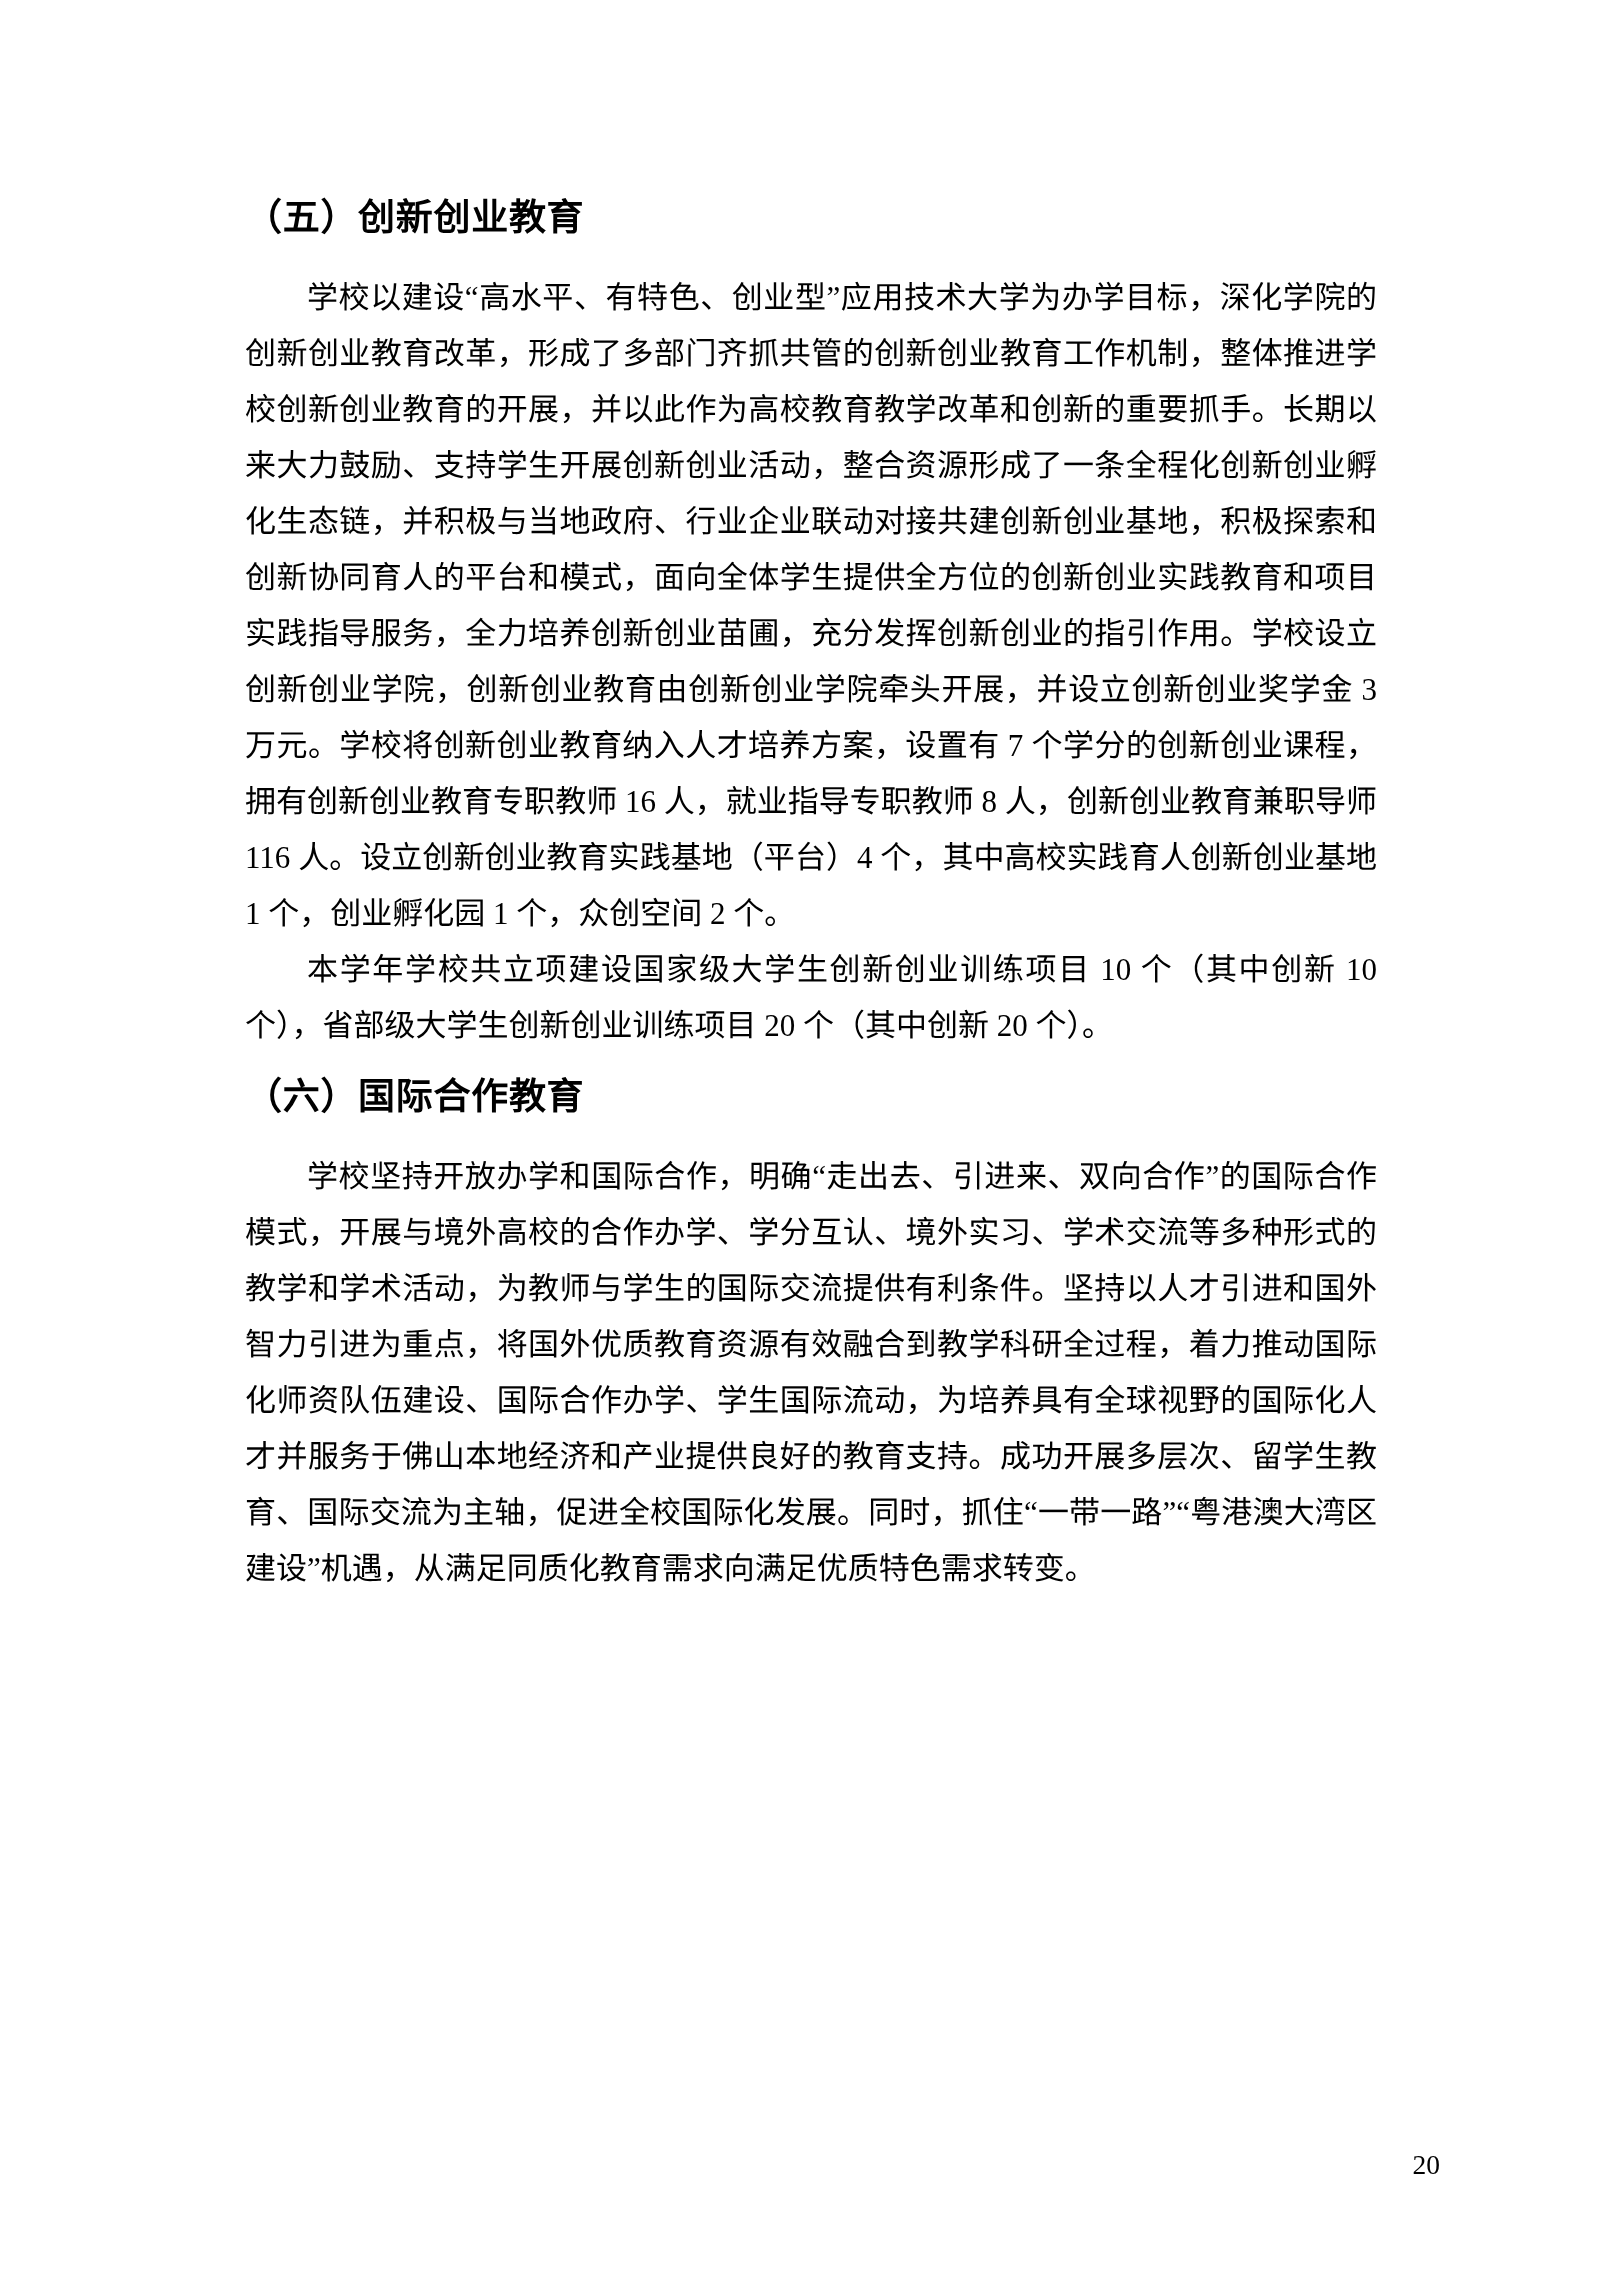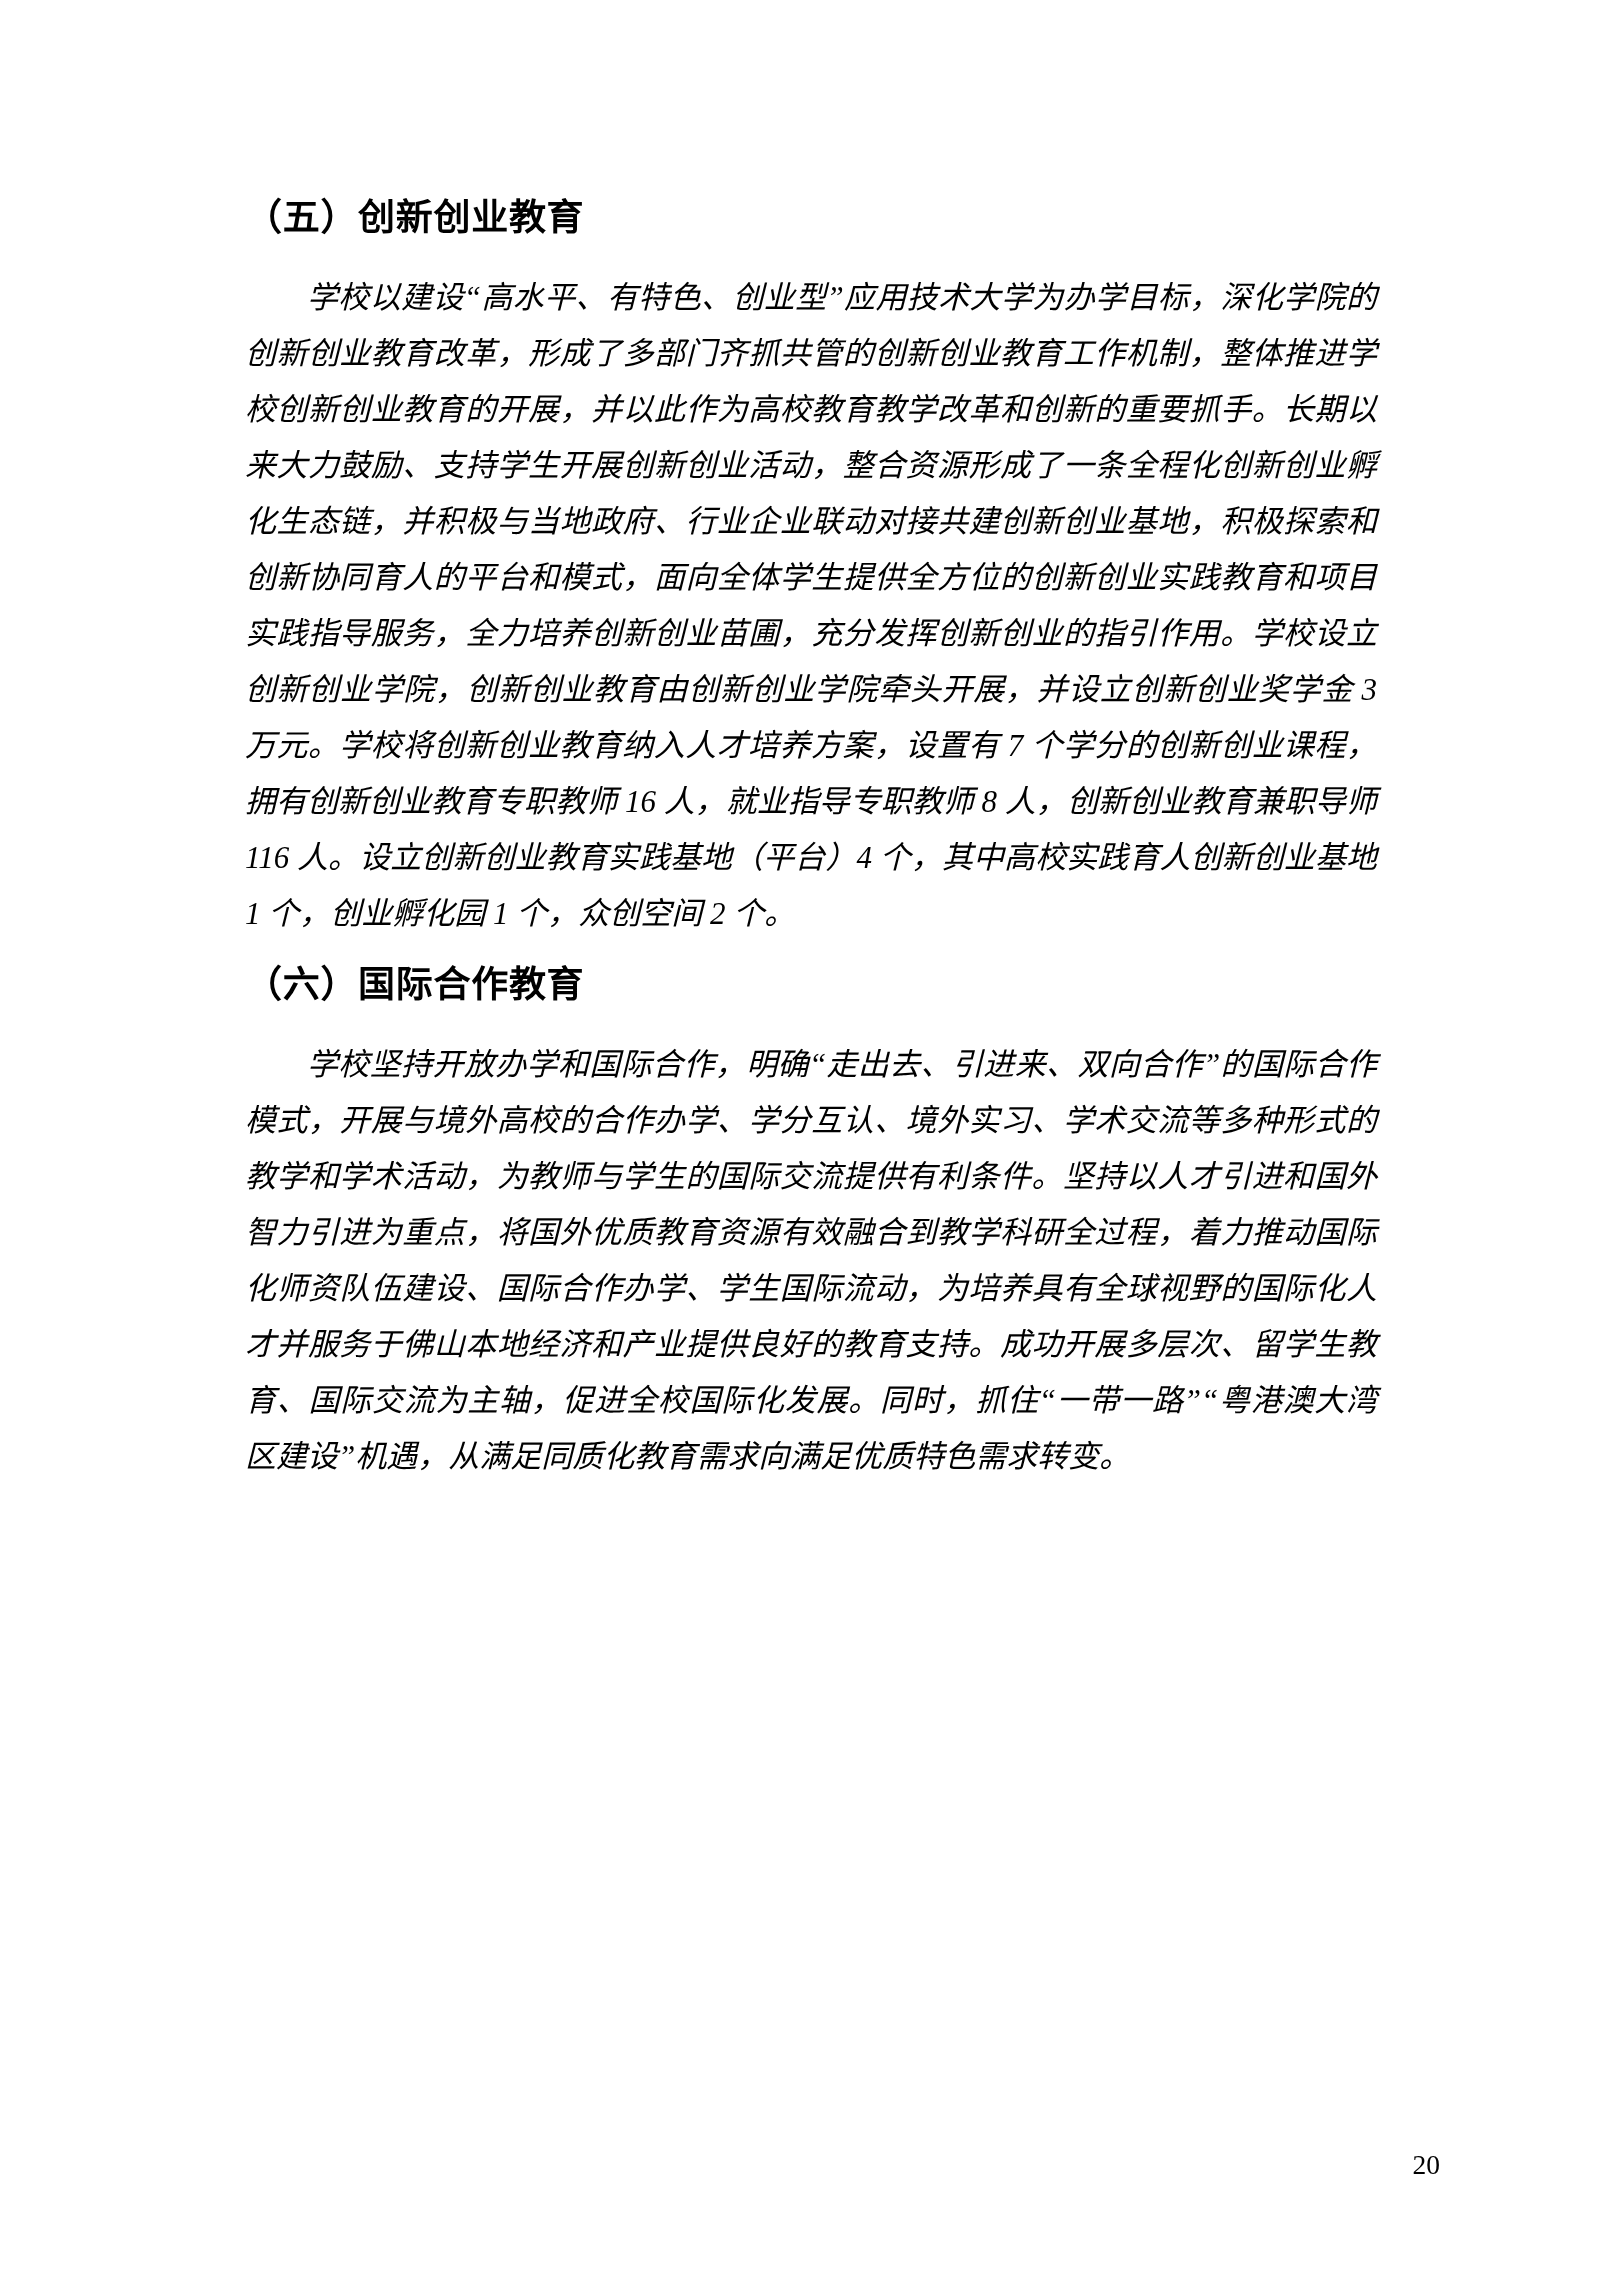--- a/index.html
+++ b/index.html
@@ -33,21 +33,20 @@
   .section-heading.not-first {
     margin-top: 19.6px;
   }
   .body-paragraph {
     font-size: 31px;
     line-height: 56px;
     margin: 0;
     text-align: justify;
     text-indent: 62px;
     word-break: break-all;
-    font-style: italic;
   }
   .page-footer {
     position: absolute;
     top: 2148px;
     left: 0;
     width: 100%;
     text-align: right;
     font-size: 27.5px;
     line-height: 33px;
     font-family: "Liberation Serif", "DejaVu Serif", serif;
@@ -56,20 +55,21 @@
 </head>
 <body>
 
 <div class="page">
   <div class="content">
 
     <h2 class="section-heading">（五）创新创业教育</h2>
 
     <p class="body-paragraph">学校以建设“高水平、有特色、创业型”应用技术大学为办学目标，深化学院的创新创业教育改革，形成了多部门齐抓共管的创新创业教育工作机制，整体推进学校创新创业教育的开展，并以此作为高校教育教学改革和创新的重要抓手。长期以来大力鼓励、支持学生开展创新创业活动，整合资源形成了一条全程化创新创业孵化生态链，并积极与当地政府、行业企业联动对接共建创新创业基地，积极探索和创新协同育人的平台和模式，面向全体学生提供全方位的创新创业实践教育和项目实践指导服务，全力培养创新创业苗圃，充分发挥创新创业的指引作用。学校设立创新创业学院，创新创业教育由创新创业学院牵头开展，并设立创新创业奖学金 3 万元。学校将创新创业教育纳入人才培养方案，设置有 7 个学分的创新创业课程，拥有创新创业教育专职教师 16 人，就业指导专职教师 8 人，创新创业教育兼职导师 116 人。设立创新创业教育实践基地（平台）4 个，其中高校实践育人创新创业基地 1 个，创业孵化园 1 个，众创空间 2 个。</p>
 
+    <p class="body-paragraph">本学年学校共立项建设国家级大学生创新创业训练项目 10 个（其中创新 10 个），省部级大学生创新创业训练项目 20 个（其中创新 20 个）。</p>
 
     <h2 class="section-heading not-first">（六）国际合作教育</h2>
 
     <p class="body-paragraph">学校坚持开放办学和国际合作，明确“走出去、引进来、双向合作”的国际合作模式，开展与境外高校的合作办学、学分互认、境外实习、学术交流等多种形式的教学和学术活动，为教师与学生的国际交流提供有利条件。坚持以人才引进和国外智力引进为重点，将国外优质教育资源有效融合到教学科研全过程，着力推动国际化师资队伍建设、国际合作办学、学生国际流动，为培养具有全球视野的国际化人才并服务于佛山本地经济和产业提供良好的教育支持。成功开展多层次、留学生教育、国际交流为主轴，促进全校国际化发展。同时，抓住“一带一路”“粤港澳大湾区建设”机遇，从满足同质化教育需求向满足优质特色需求转变。</p>
 
 
   </div>
 
   <div class="page-footer">20</div>
 </div>

